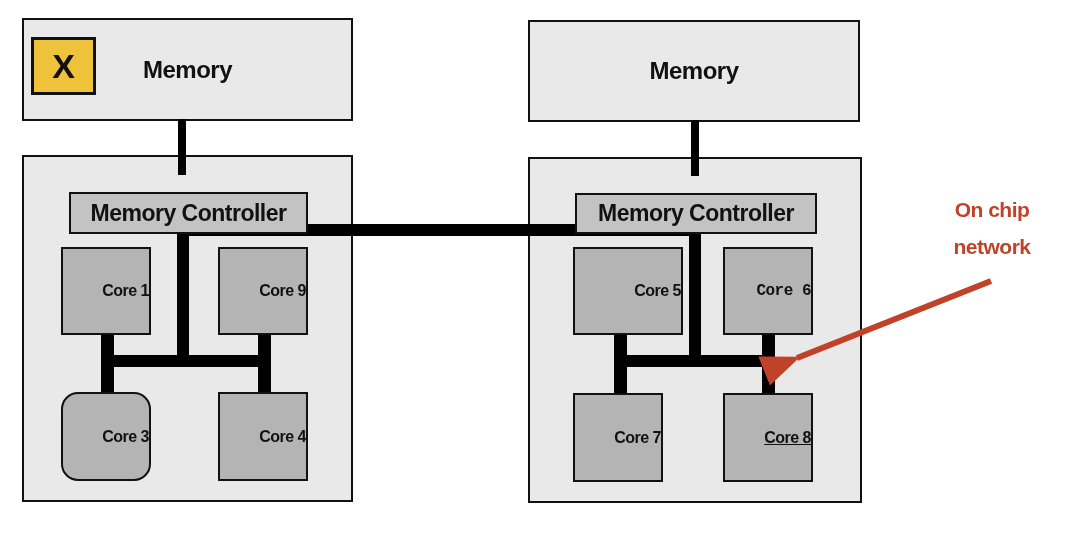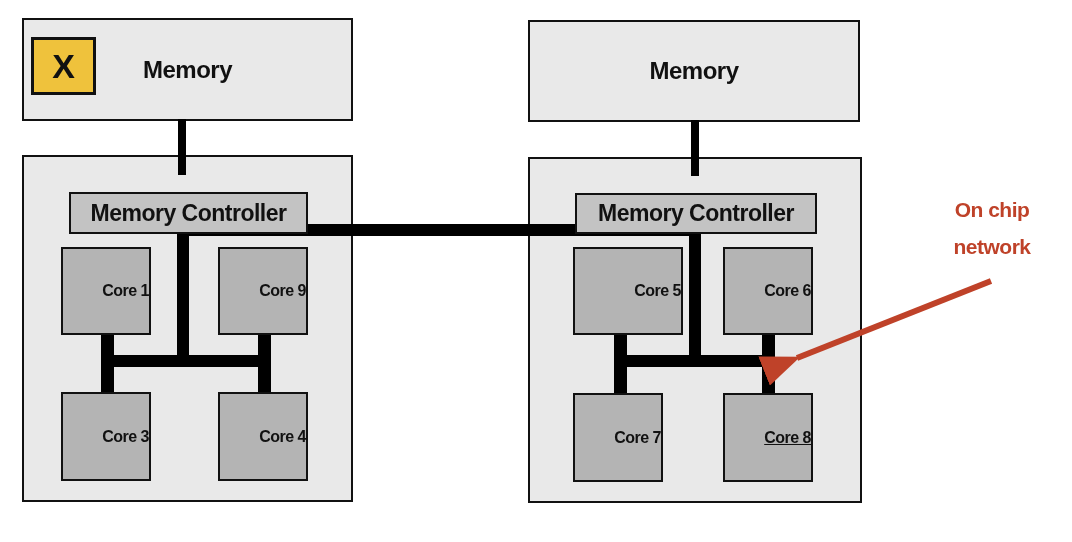--- a/index.html
+++ b/index.html
@@ -98,31 +98,31 @@
 <div class="abs block controller" style="left:575px;top:173px;width:242px;height:41px;">
   <span>Memory Controller</span>
 </div>
 
 <div class="abs block core" style="left:61px;top:247px;width:90px;height:88px;">
   <span>Core 1</span>
 </div>
 <div class="abs block core" style="left:218px;top:247px;width:90px;height:88px;">
   <span>Core 9</span>
 </div>
-<div class="abs block core" style="left:61px;top:392px;width:90px;height:89px;">
+<div class="abs block core" style="left:61px;top:392px;width:90px;height:89px;border-radius:17px;">
   <span>Core 3</span>
 </div>
 <div class="abs block core" style="left:218px;top:392px;width:90px;height:89px;">
   <span>Core 4</span>
 </div>
 
 <div class="abs block core" style="left:573px;top:247px;width:110px;height:88px;">
   <span>Core 5</span>
 </div>
-<div class="abs block core" style="left:723px;top:247px;width:90px;height:88px;">
+<div class="abs block core" style="left:723px;top:247px;width:90px;height:88px;font-family:Liberation Mono, monospace;">
   <span>Core 6</span>
 </div>
 <div class="abs block core" style="left:573px;top:393px;width:90px;height:89px;">
   <span>Core 7</span>
 </div>
 <div class="abs block core" style="left:723px;top:393px;width:90px;height:89px;text-decoration:underline;">
   <span>Core 8</span>
 </div>
 
 <div class="abs annotation-label" style="left:928px;top:191px;width:128px;">On chip network</div>

